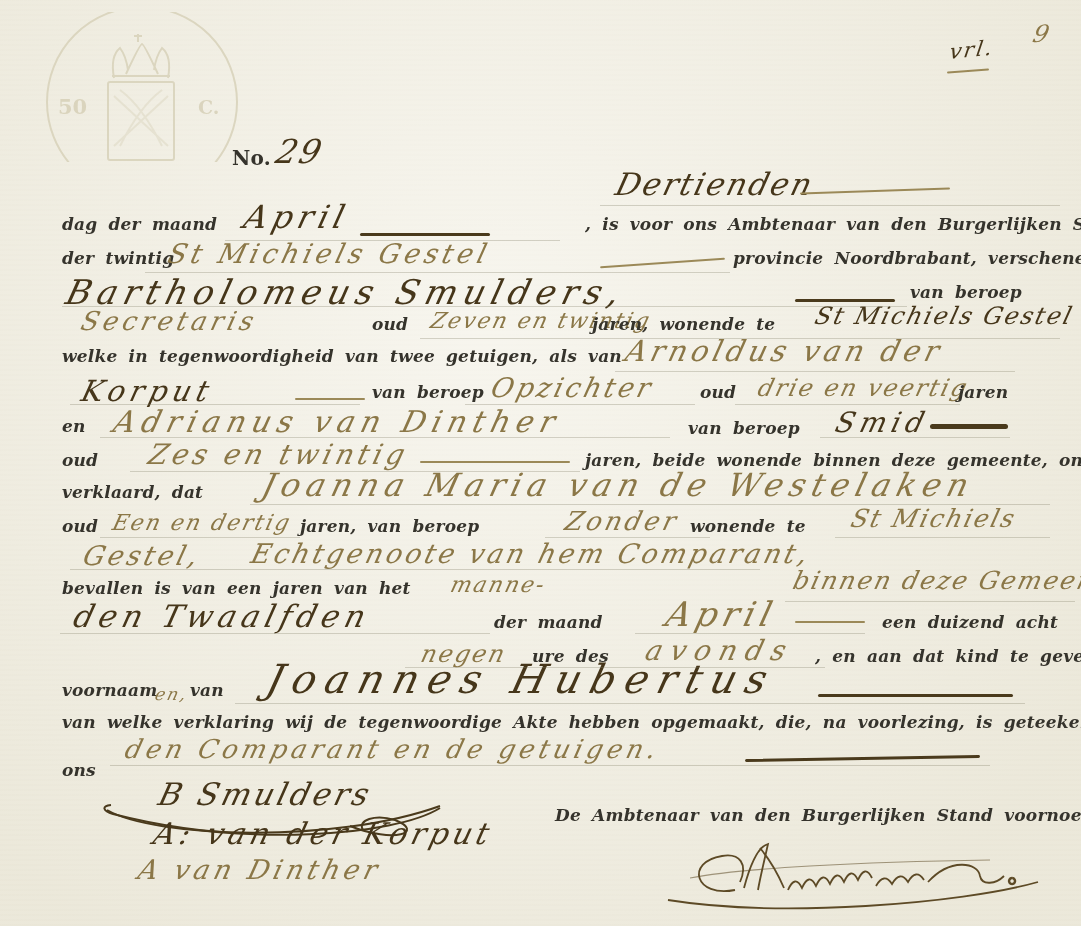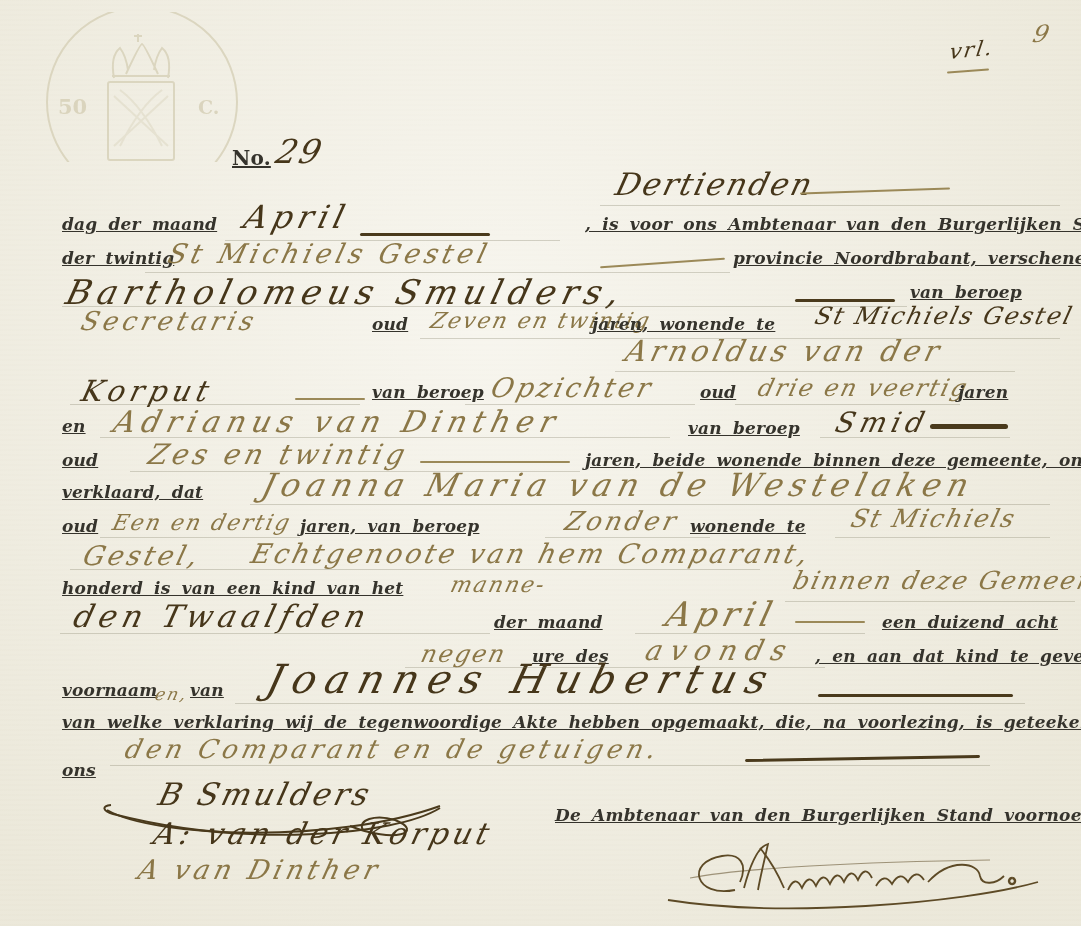--- a/index.html
+++ b/index.html
@@ -17,21 +17,20 @@
   .p{
     position:absolute;
     font-family:"DejaVu Serif", serif;
     font-style:italic;
     font-weight:700;
     font-size:17px;
     color:#35332c;
     word-spacing:5px;
     letter-spacing:.2px;
     white-space:nowrap;
-    text-decoration:underline;
   }
   .p-up{font-style:normal;}
   
   .hw{
     position:absolute;
     font-family:"DejaVu Serif", serif;
     font-style:italic;
     color:#5d4a26;
     white-space:nowrap;
     transform:skewX(-14deg);
@@ -93,20 +92,21 @@
   <span class="hw hw-dark" style="left:62px;top:272px;font-size:34px;letter-spacing:6px;">Bartholomeus Smulders,</span>
   <span class="dash dash-dark" style="left:795px;top:299px;width:100px;height:3px;"></span>
   <span class="p" style="left:910px;top:282px;">van beroep</span>
 
   <span class="hw hw-light" style="left:78px;top:306px;font-size:26px;letter-spacing:4px;">Secretaris</span>
   <span class="p" style="left:372px;top:314px;">oud</span>
   <span class="hw hw-light" style="left:428px;top:308px;font-size:22px;">Zeven en twintig</span>
   <span class="p" style="left:592px;top:314px;">jaren, wonende te</span>
   <span class="hw hw-dark" style="left:812px;top:302px;font-size:24px;">St Michiels Gestel</span>
 
+  <span class="p" style="left:62px;top:346px;">welke in tegenwoordigheid van twee getuigen, als van</span>
   <span class="hw hw-light" style="left:622px;top:334px;font-size:29px;letter-spacing:4px;">Arnoldus van der</span>
 
   <span class="hw hw-dark" style="left:78px;top:374px;font-size:29px;letter-spacing:5px;">Korput</span>
   <span class="dash" style="left:295px;top:398px;width:70px;"></span>
   <span class="p" style="left:372px;top:382px;">van beroep</span>
   <span class="hw hw-light" style="left:488px;top:372px;font-size:27px;letter-spacing:3px;">Opzichter</span>
   <span class="p" style="left:700px;top:382px;">oud</span>
   <span class="hw hw-light" style="left:755px;top:374px;font-size:24px;">drie en veertig</span>
   <span class="p" style="left:958px;top:382px;">jaren</span>
 
@@ -127,21 +127,21 @@
   <span class="p" style="left:62px;top:516px;">oud</span>
   <span class="hw hw-light" style="left:110px;top:510px;font-size:22px;">Een en dertig</span>
   <span class="p" style="left:300px;top:516px;">jaren, van beroep</span>
   <span class="hw hw-light" style="left:562px;top:506px;font-size:26px;letter-spacing:3px;">Zonder</span>
   <span class="p" style="left:690px;top:516px;">wonende te</span>
   <span class="hw hw-light" style="left:848px;top:504px;font-size:25px;">St Michiels</span>
 
   <span class="hw hw-light" style="left:80px;top:540px;font-size:27px;letter-spacing:3px;">Gestel,</span>
   <span class="hw hw-light" style="left:248px;top:538px;font-size:27px;letter-spacing:3px;">Echtgenoote van hem Comparant,</span>
 
-  <span class="p" style="left:62px;top:578px;">honderd is van een kind van het</span>
+  <span class="p" style="left:62px;top:578px;">bevallen is van een jaren van het</span>
   <span class="hw hw-light" style="left:448px;top:572px;font-size:22px;">manne-</span>
   <span class="hw hw-light" style="left:790px;top:566px;font-size:25px;">binnen deze Gemeente</span>
 
   <span class="hw hw-dark" style="left:70px;top:598px;font-size:31px;letter-spacing:5px;">den Twaalfden</span>
   <span class="p" style="left:494px;top:612px;">der maand</span>
   <span class="hw hw-light" style="left:662px;top:594px;font-size:34px;letter-spacing:5px;">April</span>
   <span class="dash" style="left:795px;top:621px;width:70px;"></span>
   <span class="p" style="left:882px;top:612px;">een duizend acht</span>
 
   <span class="hw hw-light" style="left:418px;top:640px;font-size:24px;">negen</span>

